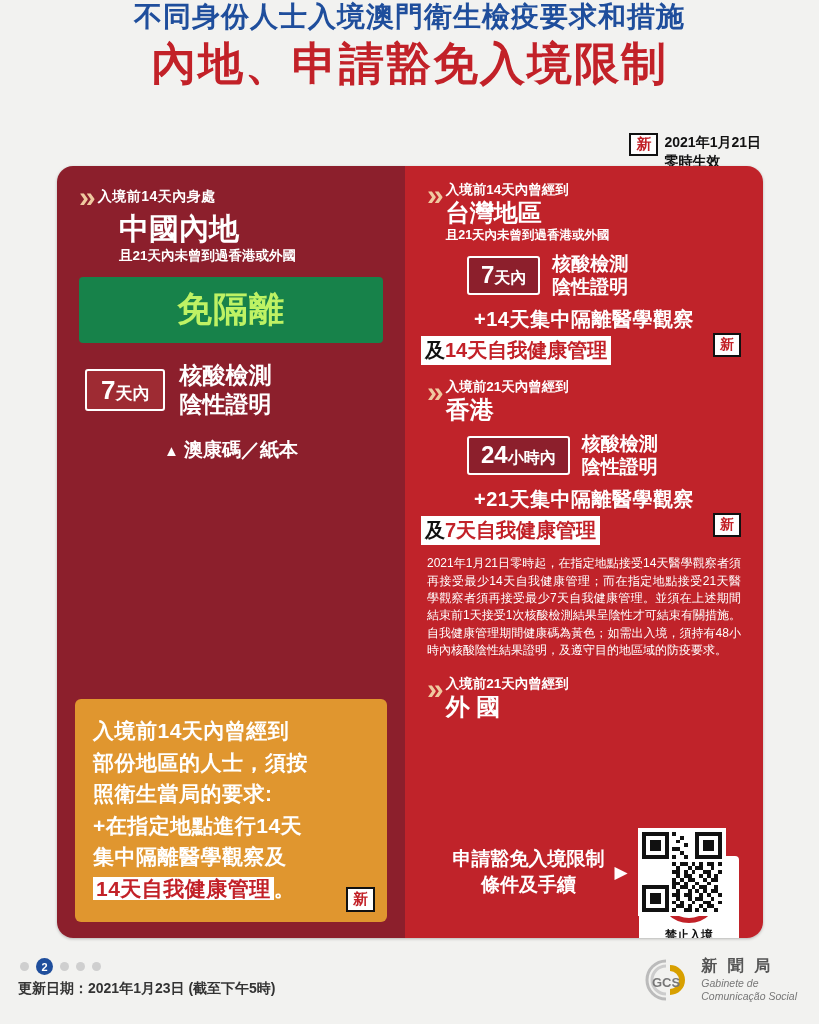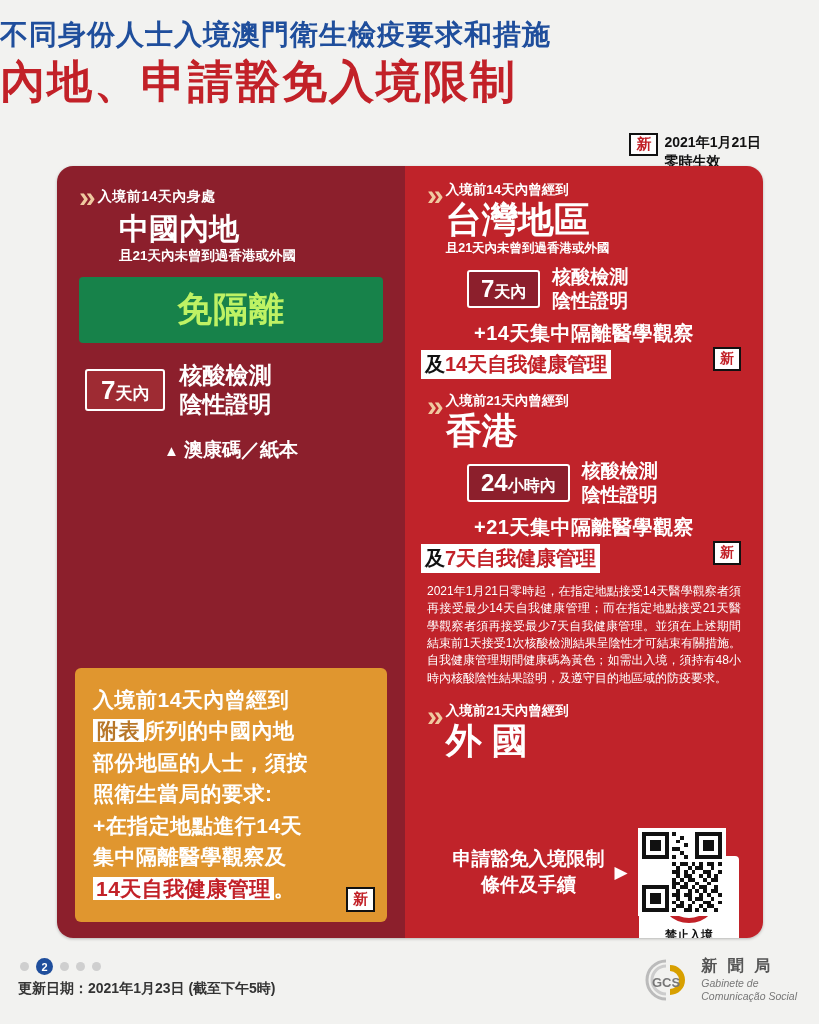--- a/index.html
+++ b/index.html
@@ -6,21 +6,21 @@
   body{
     width:819px;height:1024px;
     background:#f2f2f0;
     font-family:"Liberation Sans","DejaVu Sans",sans-serif;
     overflow:hidden;
     position:relative;
   }
   .page{position:relative;width:819px;height:1024px;}
 
   
-  .header{padding-top:18px;text-align:left;}
+  .header{text-align:center;}
   .head-line1{
     font-size:28px;font-weight:bold;color:#1f4e9c;letter-spacing:1px;
     line-height:1.2;
   }
   .head-line2{
     font-size:45px;font-weight:bold;color:#c22128;letter-spacing:2px;
     line-height:1.15;margin-top:4px;
   }
   .effective{
     position:absolute;right:58px;top:133px;
@@ -81,21 +81,21 @@
   .redtext{color:#c22128;background:#ffffff;padding:0 3px;}
   .orange-new{
     position:absolute;right:12px;bottom:10px;
     background:#fff;color:#c22128;border:2px solid #111;font-size:15px;font-weight:bold;padding:1px 5px;
   }
 
   
   .r-pad{padding:14px 16px 0 16px;}
   .r-head{display:flex;align-items:flex-start;gap:8px;margin-left:6px;}
   .r-small{color:#ffffff;font-size:13.5px;font-weight:bold;}
-  .r-big{color:#ffffff;font-size:36px;font-weight:bold;line-height:1.15;}
+  .r-big{color:#ffffff;font-size:24px;font-weight:bold;line-height:1.15;}
   .r-sub{color:#ffffff;font-size:12.5px;font-weight:bold;}
   .r-pcr{display:flex;align-items:center;gap:12px;margin:8px 0 0 46px;}
   .r-daybox{
     background:#8c1f2c;border:2px solid #ffffff;border-radius:3px;color:#fff;
     font-weight:bold;font-size:24px;padding:4px 12px;line-height:1.1;
   }
   .r-daybox .small{font-size:16px;}
   .r-pcr-text{color:#fff;font-weight:bold;font-size:19px;line-height:1.25;}
   .plus-line{color:#fff;font-weight:bold;font-size:20px;text-align:center;margin-top:7px;letter-spacing:.5px;}
   .hl-line{text-align:left;margin-top:3px;position:relative;}
@@ -187,21 +187,20 @@
         </span>
       </div>
 
       <div class="code-row">
         <span class="tri">▲</span>
         <span>澳康碼／紙本</span>
       </div>
 
       <div class="orange-box">
         <p><span>入境前</span><span>14</span><span>天內曾經到</span></p>
-        <p><span class="inv">附表</span><span>所列的中國內地</span></p>
         <p>部份地區的人士，須按</p>
         <p>照衛生當局的要求:</p>
         <p>+在指定地點進行14天</p>
         <p>集中隔離醫學觀察及</p>
         <p><span class="redtext">14天自我健康管理</span><span>。</span></p>
         <span class="orange-new">新</span>
       </div>
     </div>
 
     <div class="col-right">

